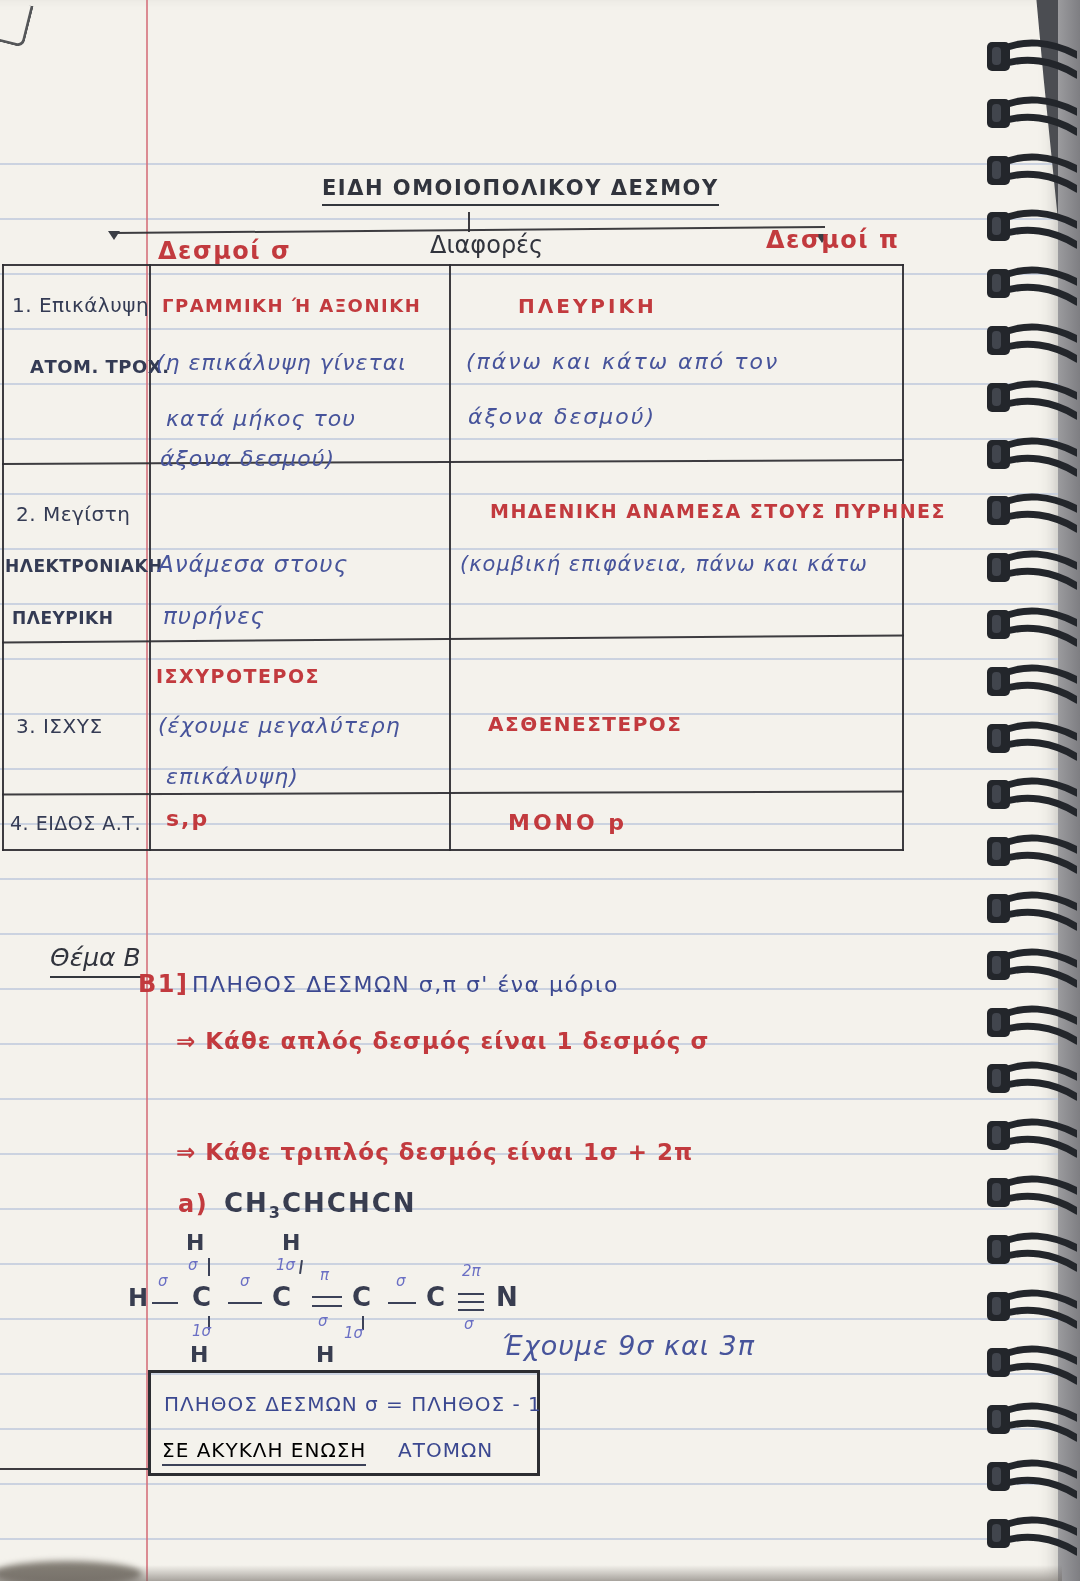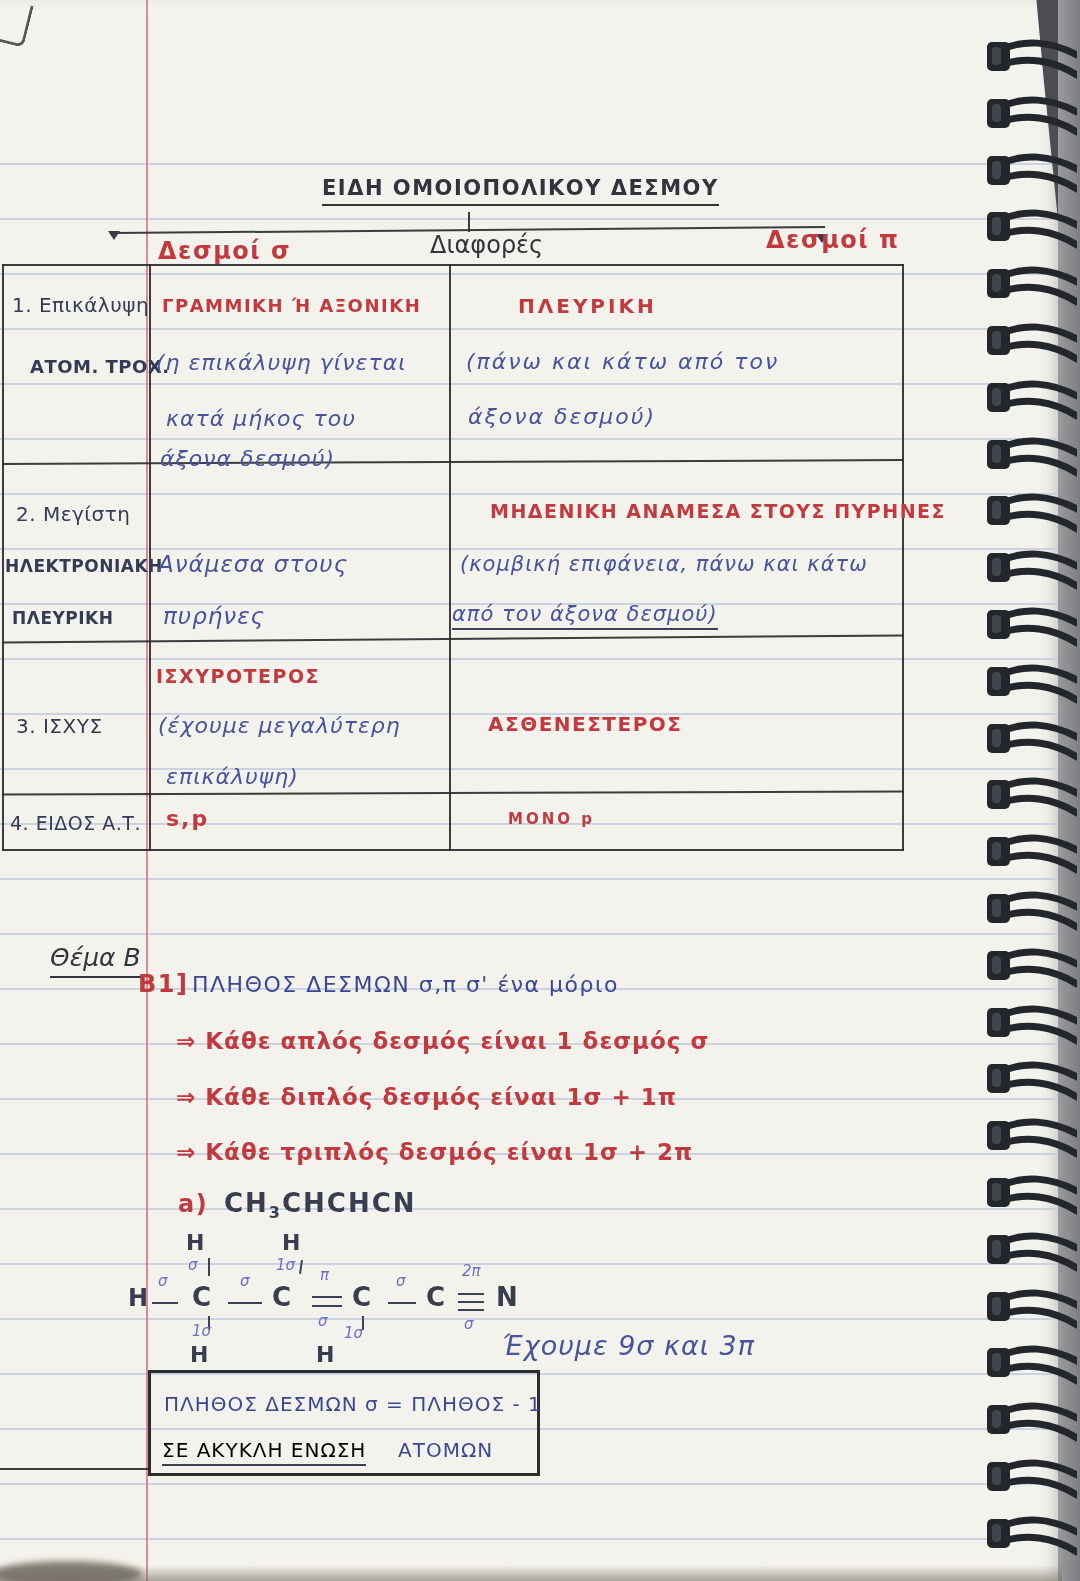--- a/index.html
+++ b/index.html
@@ -107,30 +107,28 @@
   <div class="abs blue" style="left:166px;top:764px;font-size:22px;">επικάλυψη)</div>
 
   <div class="abs red" style="left:166px;top:806px;font-size:22px;letter-spacing:2px;">s,p</div>
 
   <div class="abs red" style="left:518px;top:294px;font-size:20px;letter-spacing:3px;">ΠΛΕΥΡΙΚΗ</div>
   <div class="abs blue" style="left:466px;top:349px;font-size:22px;letter-spacing:2px;">(πάνω και κάτω από τον</div>
   <div class="abs blue" style="left:468px;top:404px;font-size:22px;letter-spacing:2px;">άξονα δεσμού)</div>
 
   <div class="abs red" style="left:490px;top:500px;font-size:19px;">ΜΗΔΕΝΙΚΗ ΑΝΑΜΕΣΑ ΣΤΟΥΣ ΠΥΡΗΝΕΣ</div>
   <div class="abs blue" style="left:460px;top:552px;font-size:21px;">(κομβική επιφάνεια, πάνω και κάτω</div>
-  <div class="abs blue ub" style="left:452px;top:602px;font-size:21px;">από τον άξονα δεσμού)</div>
 
   <div class="abs red" style="left:488px;top:712px;font-size:20px;">ΑΣΘΕΝΕΣΤΕΡΟΣ</div>
-  <div class="abs red" style="left:508px;top:810px;font-size:15px;letter-spacing:3px;">ΜΟΝΟ p</div>
+  <div class="abs red" style="left:508px;top:810px;font-size:22px;letter-spacing:3px;">ΜΟΝΟ p</div>
 
   <div class="abs dark u" style="left:50px;top:914px;font-size:25px;font-style:italic;margin-top:29px;">Θέμα Β</div>
   <div class="abs red" style="left:138px;top:970px;font-size:24px;">Β1]</div>
   <div class="abs blue" style="left:192px;top:972px;font-size:22px;font-style:normal;color:#3b4890;letter-spacing:1.5px;">ΠΛΗΘΟΣ ΔΕΣΜΩΝ σ,π σ' ένα μόριο</div>
   <div class="abs red" style="left:176px;top:1028px;font-size:23px;font-weight:700;letter-spacing:1px;">⇒ Κάθε απλός δεσμός είναι 1 δεσμός σ</div>
-  <div class="abs red" style="left:176px;top:1084px;font-size:23px;font-weight:600;letter-spacing:1px;">⇒ Κάθε διπλός δεσμός είναι 1σ + 1π</div>
   <div class="abs red" style="left:176px;top:1139px;font-size:23px;font-weight:600;letter-spacing:1px;">⇒ Κάθε τριπλός δεσμός είναι 1σ + 2π</div>
 
   <div class="abs red" style="left:178px;top:1190px;font-size:24px;">a)</div>
   <div class="abs atom" style="left:224px;top:1188px;letter-spacing:2px;"><span>CH</span><sub style="font-size:16px;">3</sub><span>CHCHCN</span></div>
 
   <div class="abs atom" style="left:186px;top:1230px;font-size:22px;">H</div>
   <div class="abs atom" style="left:282px;top:1230px;font-size:22px;">H</div>
   <div class="abs slbl" style="left:188px;top:1256px;">σ</div>
   <div class="abs blv" style="left:208px;top:1258px;height:18px;"></div>
   <div class="abs slbl" style="left:276px;top:1256px;">1σ</div>

